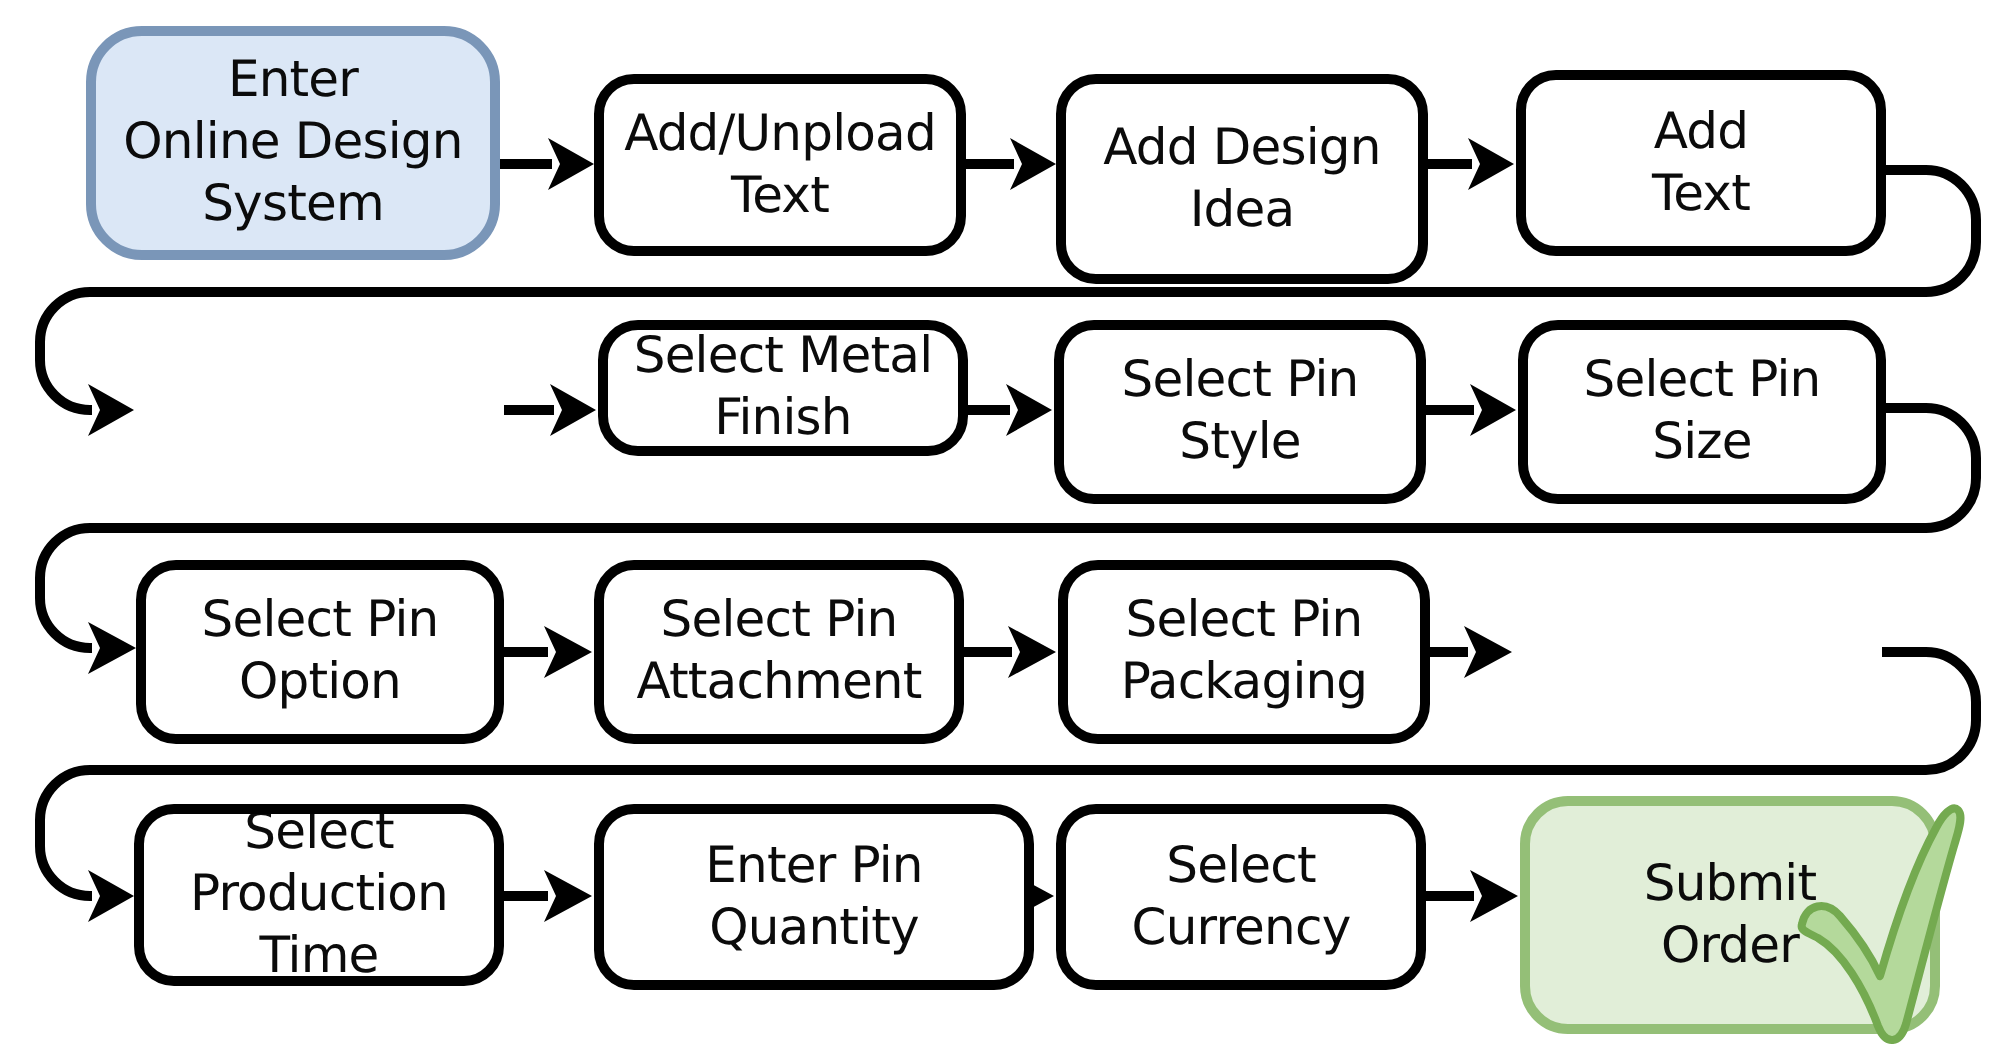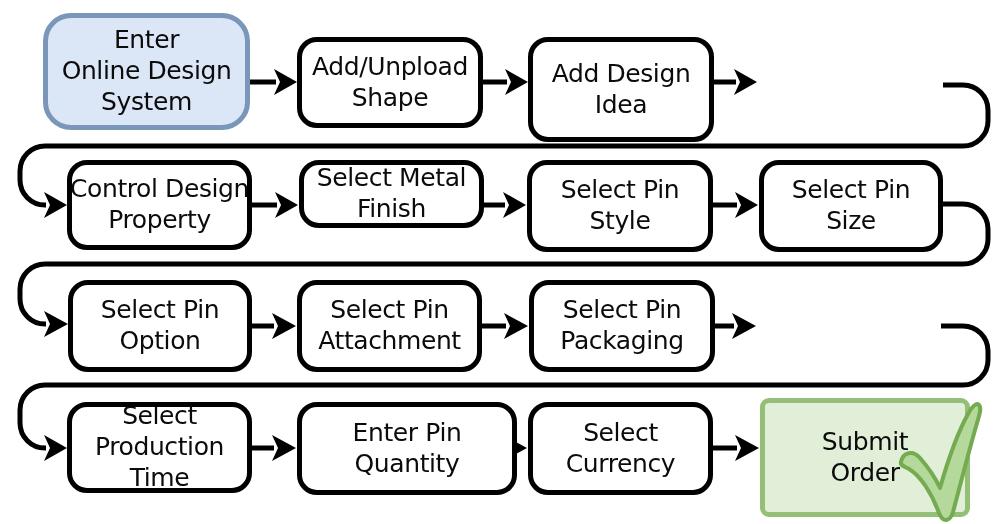--- a/index.html
+++ b/index.html
@@ -32,21 +32,21 @@
   }
   .node .label {
     display: block;
     white-space: pre;
     font-size: 25px;
     line-height: 1.23;
     letter-spacing: -0.4px;
     color: #0b0b0b;
   }
   .node.start { background: var(--start-fill); border-color: var(--start-border); border-radius: 28px; justify-content: center; }
-  .node.end   { background: var(--end-fill);   border-color: var(--end-border);   border-radius: 9px; }
+  .node.end   { background: var(--end-fill);   border-color: var(--end-border);   border-radius: 24px; }
   .checkmark { position: absolute; left: 885px; top: 392px; z-index: 3; }
   .checkmark path { fill: var(--check-fill); stroke: var(--check-stroke); stroke-width: 4; stroke-linejoin: round; }
 </style>
 </head>
 <body>
 
 <div class="canvas">
 
   <svg class="wires" width="1007" height="524" viewBox="0 0 1007 524">
 
@@ -118,31 +118,31 @@
     </g>
   </svg>
 
   <div class="node start" style="left:43px;top:13px;width:207px;height:117px">
     <span class="label">Enter
 Online Design
 System</span>
   </div>
   <div class="node" style="left:297px;top:37px;width:186px;height:91px">
     <span class="label">Add/Unpload
-Shape</span>
+Text</span>
   </div>
   <div class="node" style="left:528px;top:37px;width:186px;height:105px">
     <span class="label">Add Design
 Idea</span>
   </div>
+  <div class="node" style="left:758px;top:35px;width:185px;height:93px">
+    <span class="label">Add
+Text</span>
+  </div>
 
-  <div class="node" style="left:67px;top:160px;width:185px;height:90px">
-    <span class="label">Control Design
-Property</span>
-  </div>
   <div class="node" style="left:299px;top:160px;width:185px;height:68px">
     <span class="label">Select Metal
 Finish</span>
   </div>
   <div class="node" style="left:527px;top:160px;width:186px;height:92px">
     <span class="label">Select Pin
 Style</span>
   </div>
   <div class="node" style="left:759px;top:160px;width:184px;height:92px">
     <span class="label">Select Pin

